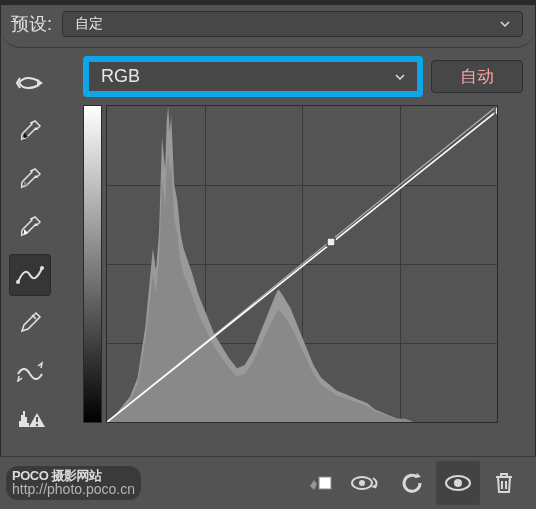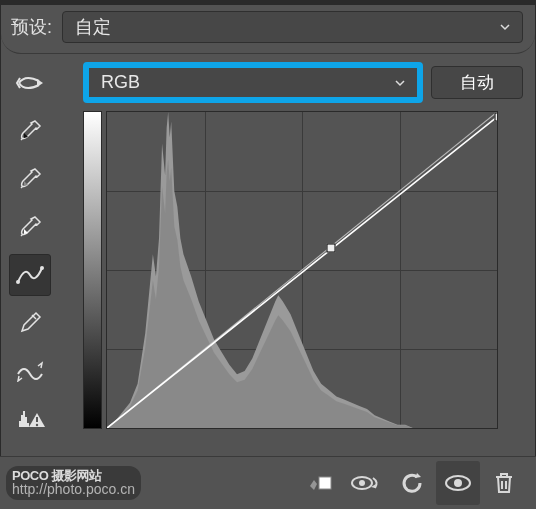--- a/index.html
+++ b/index.html
@@ -24,21 +24,21 @@
   .preset-label {
     font-size: 18px;
     flex-shrink: 0;
     padding-right: 2px;
   }
   .select {
     background: #474747;
     border: 1px solid #2f2f2f;
     border-radius: 4px;
     color: #e8e8e8;
-    font-size: 18px;
+    font-size: 14px;
     padding: 3px 30px 3px 12px;
     position: relative;
     display: flex;
     align-items: center;
     cursor: pointer;
   }
   .select .chev {
     position: absolute;
     right: 10px;
     top: 50%;
@@ -68,21 +68,21 @@
     position: absolute;
     right: 10px;
     top: 50%;
     transform: translateY(-50%);
   }
   .auto-btn {
     width: 92px;
     background: #474747;
     border: 1px solid #2f2f2f;
     border-radius: 4px;
-    color: #ffffff;
+    color: #fca5a5;
     font-size: 17px;
     padding: 4px 0;
     text-align: center;
     cursor: pointer;
   }
   .main {
     display: flex;
     height: 345px;
   }
   .toolbar {

